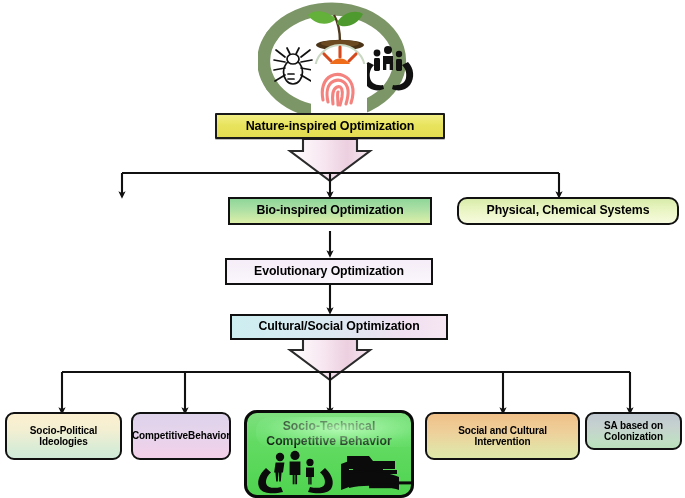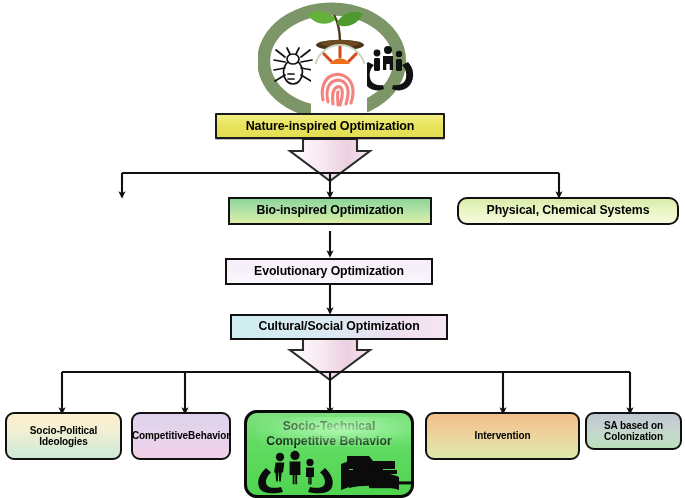--- a/index.html
+++ b/index.html
@@ -320,20 +320,21 @@
           <rect x="106" y="17" width="30" height="3.4"></rect>
           <rect x="122" y="30" width="28" height="3.2"></rect>
           <rect x="122" y="35" width="28" height="3.2"></rect>
           <rect x="149" y="31.4" width="16" height="3"></rect>
         </g>
       </svg>
     </div>
   </div>
 
   <div class="node leaf-node fill-socialcult" style="left:425px; top:412px; width:155px; height:48px; flex-direction:column;">
+    <span>Social and Cultural</span>
     <span>Intervention</span>
   </div>
 
   <div class="node leaf-node fill-sacolon" style="left:585px; top:412px; width:97px; height:38px; flex-direction:column;">
     <span>SA based on</span>
     <span>Colonization</span>
   </div>
 
 </div>
 

